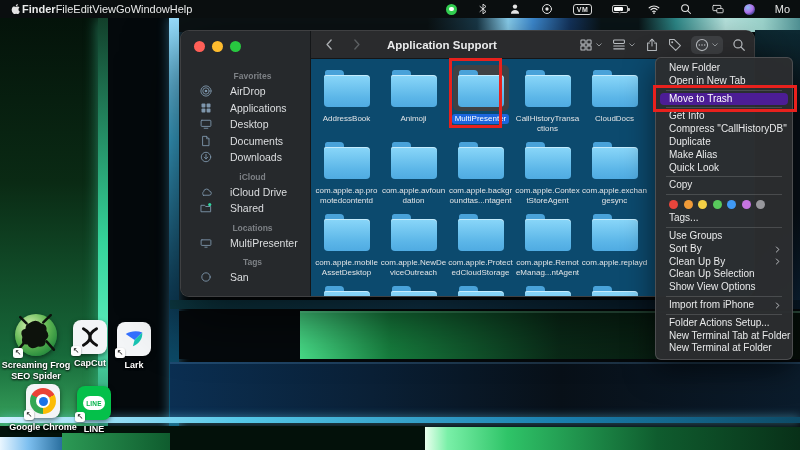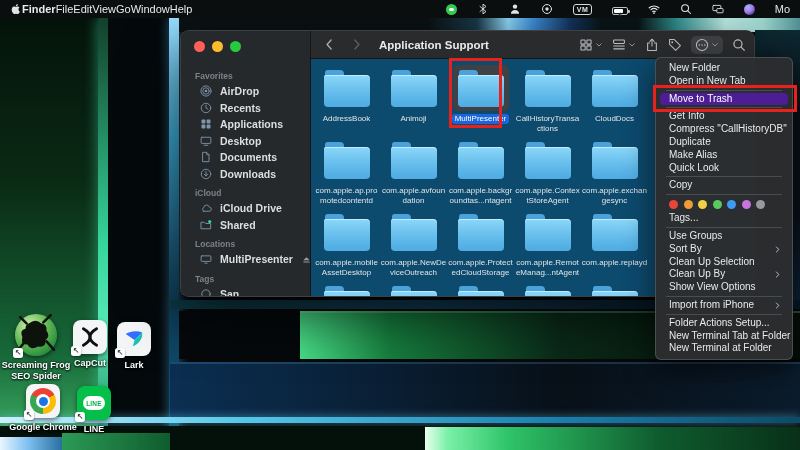--- a/index.html
+++ b/index.html
@@ -43,21 +43,21 @@
     background:linear-gradient(90deg,#eaffee 0%,#7af0a8 6%,#2fc468 22%,#0f5c2e 62%,#083018 100%);}
 
   
   .menubar{position:absolute;left:0;top:0;width:800px;height:18px;z-index:40;
     background:#0a0e0f;display:flex;align-items:center;padding:0 10px 0 10px;
     color:#e9eaea;font-size:11px;}
   #menubar-left{display:flex;align-items:center;}
   .mb-apple{display:flex;align-items:center;color:#e3e3e3;}
   .mb-item{cursor:default;}
   .mb-item.bold{font-weight:700;}
-  #menubar-right{margin-left:auto;display:flex;align-items:flex-end;gap:20px;color:#e3e3e3;}
+  #menubar-right{margin-left:auto;display:flex;align-items:center;gap:20px;color:#e3e3e3;}
   .mb-ic{display:flex;align-items:center;}
   .linedot{width:11px;height:11px;border-radius:50%;background:#32cd50;position:relative;}
   .linedot::after{content:"";position:absolute;left:3px;top:3.5px;width:5px;height:3.5px;background:#fff;border-radius:2px;}
   .vmbadge{border:1px solid #d8d8d8;border-radius:3px;font-size:7px;font-weight:700;
     padding:0 2.5px;line-height:9px;letter-spacing:.5px;}
   .battery{position:relative;width:16px;height:8px;border:1px solid #bfbfbf;border-radius:2px;display:flex;align-items:center;}
   .battery::after{content:"";position:absolute;right:-3px;top:2px;width:2px;height:3px;background:#bfbfbf;border-radius:0 1px 1px 0;}
   .bfill{width:9px;height:4px;margin-left:1px;background:#fff;border-radius:1px;}
   .bolt{position:absolute;left:4px;top:0.5px;}
   .siri{width:11px;height:11px;border-radius:50%;
@@ -88,32 +88,32 @@
   
   .window{position:absolute;left:180px;top:30px;width:575px;height:267px;z-index:5;
     border-radius:9px;overflow:hidden;background:#202123;
     border:1px solid rgba(255,255,255,.14);
     box-shadow:0 20px 55px rgba(0,0,0,.65);}
   .sidebar{position:absolute;left:0;top:0;width:130px;height:100%;
     background:#26292c;border-right:1px solid rgba(0,0,0,.45);}
   .traffic{position:absolute;left:13px;top:10px;display:flex;gap:7px;}
   .tl{width:11px;height:11px;border-radius:50%;}
   .tl-close{background:#ff5f57;}.tl-min{background:#febc2e;}.tl-zoom{background:#28c840;}
-  #sidebar-sections{position:absolute;left:0;top:34px;right:0;}
+  #sidebar-sections{position:absolute;left:0;top:34px;right:0;text-align:center;}
   .sb-header{padding:6px 0 2px 14px;font-size:8.5px;color:#93979c;font-weight:700;opacity:.8;}
-  .sb-item{display:flex;align-items:center;height:16.5px;padding:0 8px 0 14px;gap:8px;
-    font-size:10.5px;color:#dcdee0;border-radius:4px;margin:0 5px;font-weight:bold;}
+  .sb-item{display:flex;align-items:center;height:16.5px;padding:0 8px 0 14px;gap:18px;
+    font-size:10.5px;color:#dcdee0;border-radius:4px;margin:0 5px;}
   .sb-item .ic{display:flex;color:#7e96ac;}
   .sb-item .eject{margin-left:auto;color:#9aa0a6;display:flex;}
 
   .toolbar{position:absolute;left:130px;top:0;width:445px;height:28px;background:#2a2b2d;
     display:flex;align-items:center;border-bottom:1px solid rgba(0,0,0,.5);padding:0 10px 0 12px;}
   .tb-nav{display:flex;align-items:center;gap:14px;color:#a8abae;}
   .tb-nav .dim{color:#5b5e61;}
-  .tb-title{margin-left:16px;font-size:11.5px;font-weight:700;color:#e9eaeb;white-space:nowrap;}
+  .tb-title{margin-left:24px;font-size:11.5px;font-weight:700;color:#e9eaeb;white-space:nowrap;}
   .tb-actions{margin-left:auto;display:flex;align-items:center;gap:9px;color:#b9bdc1;}
   .tb-btn{display:flex;align-items:center;gap:2px;}
   .tb-btn.active{background:#3d3f42;border-radius:5px;padding:2px 4px;}
   .tb-chev{display:flex;color:#9a9ea2;}
 
   .filearea{position:absolute;left:130px;top:28px;right:0;bottom:0;background:#0c4a6e;
     display:grid;grid-template-columns:repeat(5,67px);grid-auto-rows:72px;
     padding:6px 0 0 2px;justify-items:center;overflow:hidden;}
   .ftile{display:flex;flex-direction:column;align-items:center;width:67px;}
   .f-iconwrap{width:56px;height:46px;display:flex;align-items:center;justify-content:center;border-radius:5px;}
@@ -236,29 +236,20 @@
                 <circle cx="8" cy="8" r="1.8" fill="currentColor"></circle>
                 <circle cx="8" cy="8" r="4.3" stroke="currentColor" fill="none" stroke-linecap="round" stroke-linejoin="round" stroke-width="1.2"></circle>
                 <circle cx="8" cy="8" r="6.8" stroke="currentColor" fill="none" stroke-linecap="round" stroke-linejoin="round" stroke-width="1.2"></circle>
               </svg>
             </span>
             <span class="sb-label">AirDrop</span>
           </div>
           <div class="sb-item">
             <span class="ic">
               <svg width="12" height="12" viewBox="0 0 16 16">
-                <circle cx="8" cy="8" r="6.3" stroke="currentColor" fill="none" stroke-linecap="round" stroke-linejoin="round" stroke-width="1.2"></circle>
-                <path d="M8 4.2V8l2.6 1.6" stroke="currentColor" fill="none" stroke-linecap="round" stroke-linejoin="round" stroke-width="1.2"></path>
-              </svg>
-            </span>
-            <span class="sb-label">Recents</span>
-          </div>
-          <div class="sb-item">
-            <span class="ic">
-              <svg width="12" height="12" viewBox="0 0 16 16">
                 <rect x="2" y="2" width="5.2" height="5.2" rx="1.2" fill="currentColor"></rect>
                 <rect x="8.8" y="2" width="5.2" height="5.2" rx="1.2" fill="currentColor"></rect>
                 <rect x="2" y="8.8" width="5.2" height="5.2" rx="1.2" fill="currentColor"></rect>
                 <rect x="8.8" y="8.8" width="5.2" height="5.2" rx="1.2" fill="currentColor"></rect>
               </svg>
             </span>
             <span class="sb-label">Applications</span>
           </div>
           <div class="sb-item">
             <span class="ic">
@@ -580,29 +571,29 @@
       </div>
       <div class="cm-item">
         <span>Sort By</span>
         <span class="cm-sub">
           <svg width="9" height="9" viewBox="0 0 16 16">
             <path d="M6 3.5 10.5 8 6 12.5" stroke="currentColor" fill="none" stroke-linecap="round" stroke-linejoin="round" stroke-width="1.6"></path>
           </svg>
         </span>
       </div>
       <div class="cm-item">
-        <span>Clean Up Selection</span>
-      </div>
-      <div class="cm-item">
         <span>Clean Up By</span>
         <span class="cm-sub">
           <svg width="9" height="9" viewBox="0 0 16 16">
             <path d="M6 3.5 10.5 8 6 12.5" stroke="currentColor" fill="none" stroke-linecap="round" stroke-linejoin="round" stroke-width="1.6"></path>
           </svg>
         </span>
+      </div>
+      <div class="cm-item">
+        <span>Clean Up Selection</span>
       </div>
       <div class="cm-item">
         <span>Show View Options</span>
       </div>
       <div class="cm-sep"></div>
       <div class="cm-item">
         <span>Import from iPhone</span>
         <span class="cm-sub">
           <svg width="9" height="9" viewBox="0 0 16 16">
             <path d="M6 3.5 10.5 8 6 12.5" stroke="currentColor" fill="none" stroke-linecap="round" stroke-linejoin="round" stroke-width="1.6"></path>

